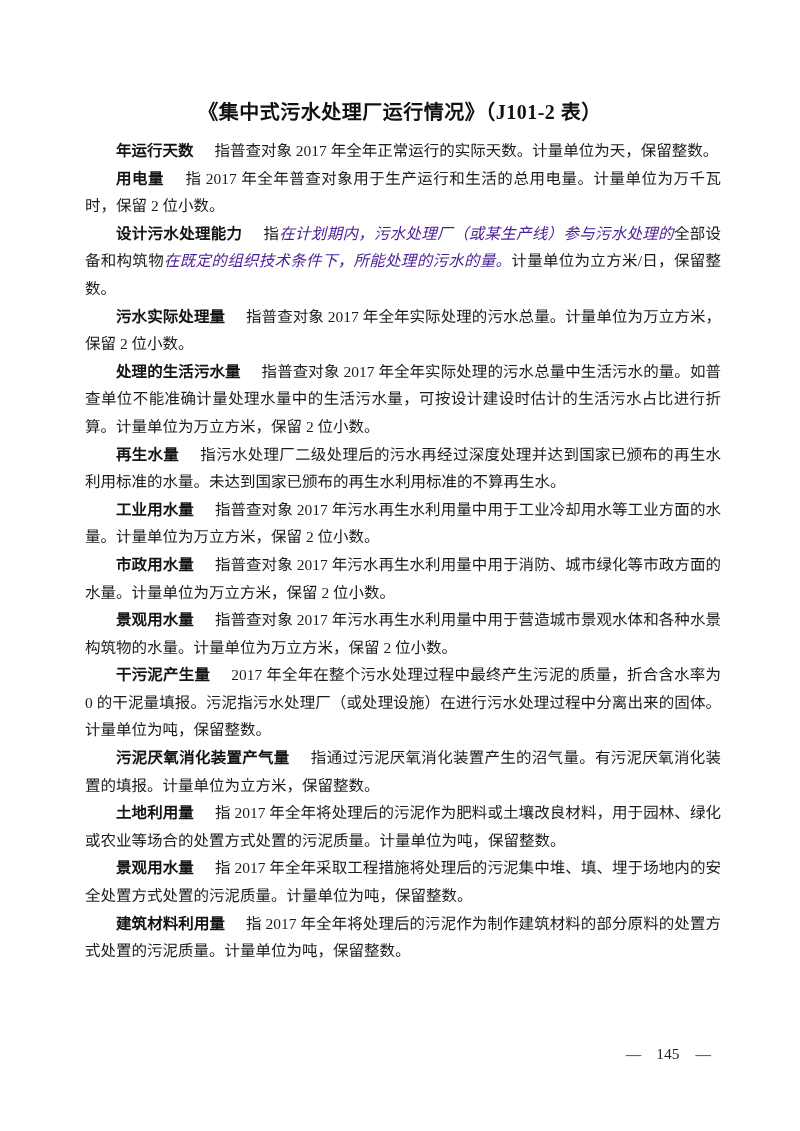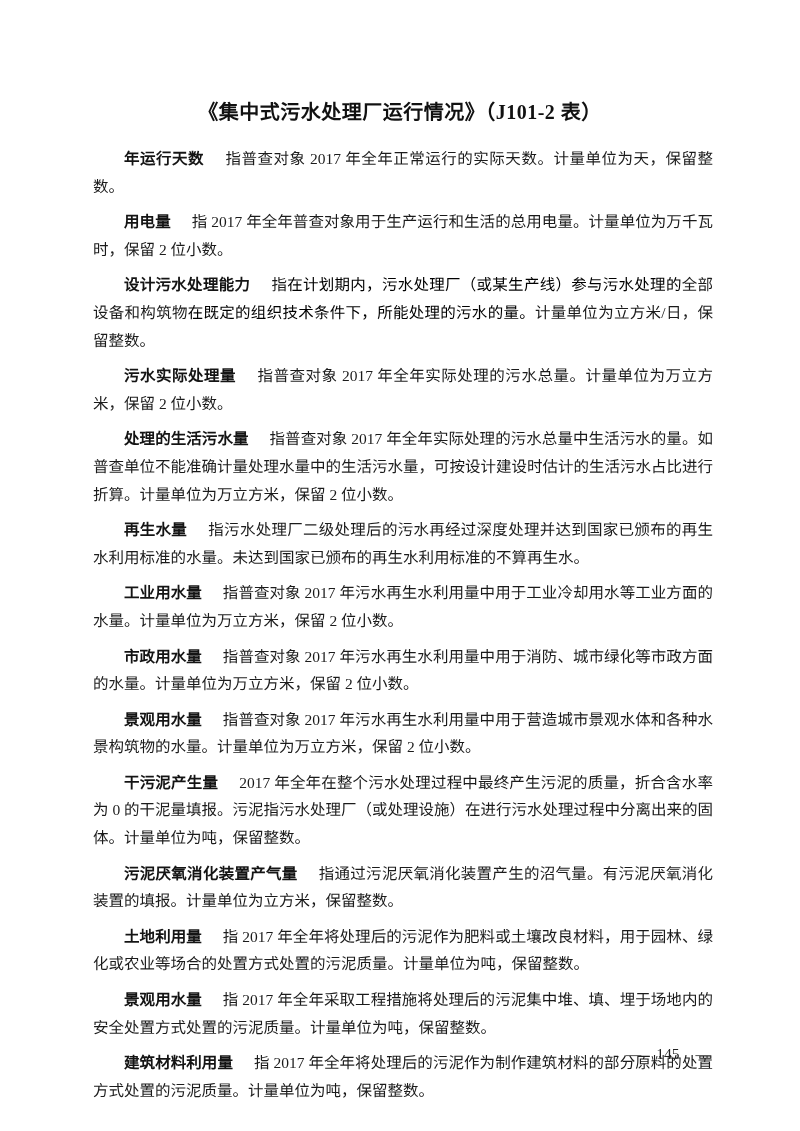--- a/index.html
+++ b/index.html
@@ -35,30 +35,31 @@
   .content {
     position: absolute;
     top: 137px;
     left: 85px;
     width: 636px;
     font-size: 15.5px;
     line-height: 27.6px;
     text-align: justify;
   }
   .para {
-    margin: 8px;
+    margin: 0;
     text-indent: 2em;
   }
   .term {
     font-weight: bold;
     color: #141414;
     margin-right: 0.35em;
   }
   .muted {
-    color: #000000;
+    color: #4c1d95;
+    font-style: italic;
   }
   .page-footer {
     position: absolute;
     top: 1043px;
     right: 90px;
     font-size: 15.5px;
     line-height: 22px;
     color: #222222;
     display: flex;
     align-items: center;

